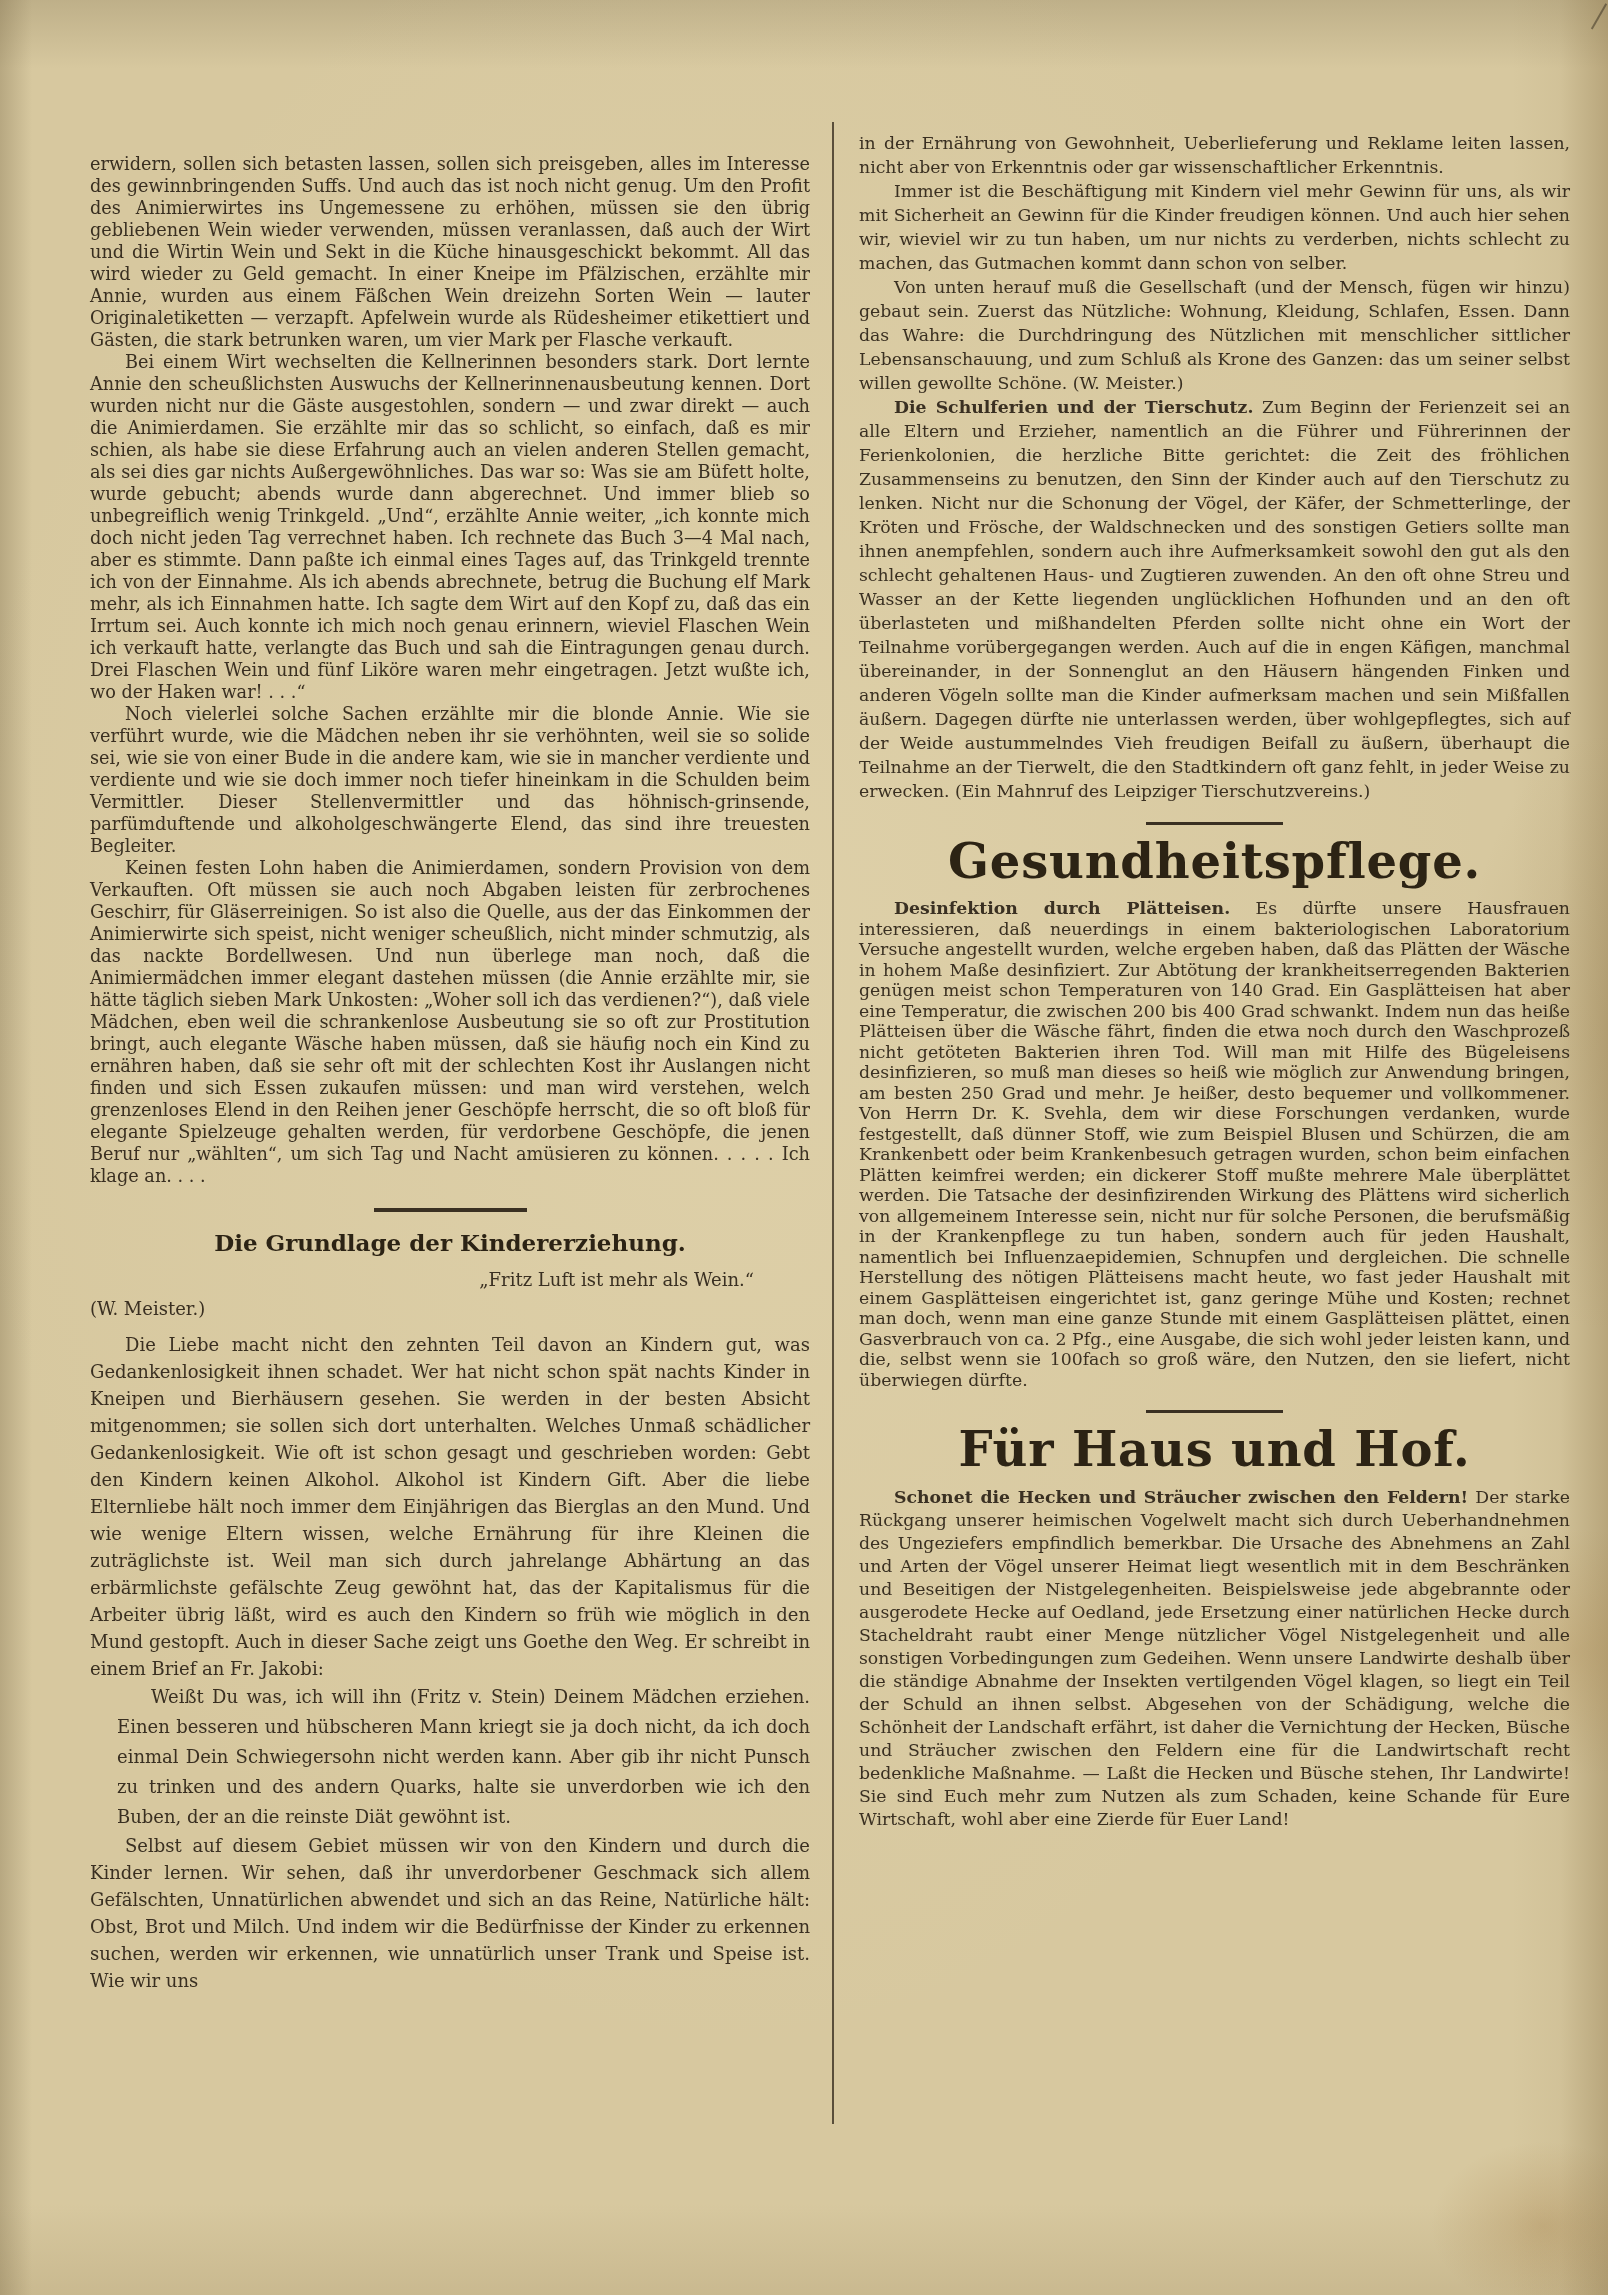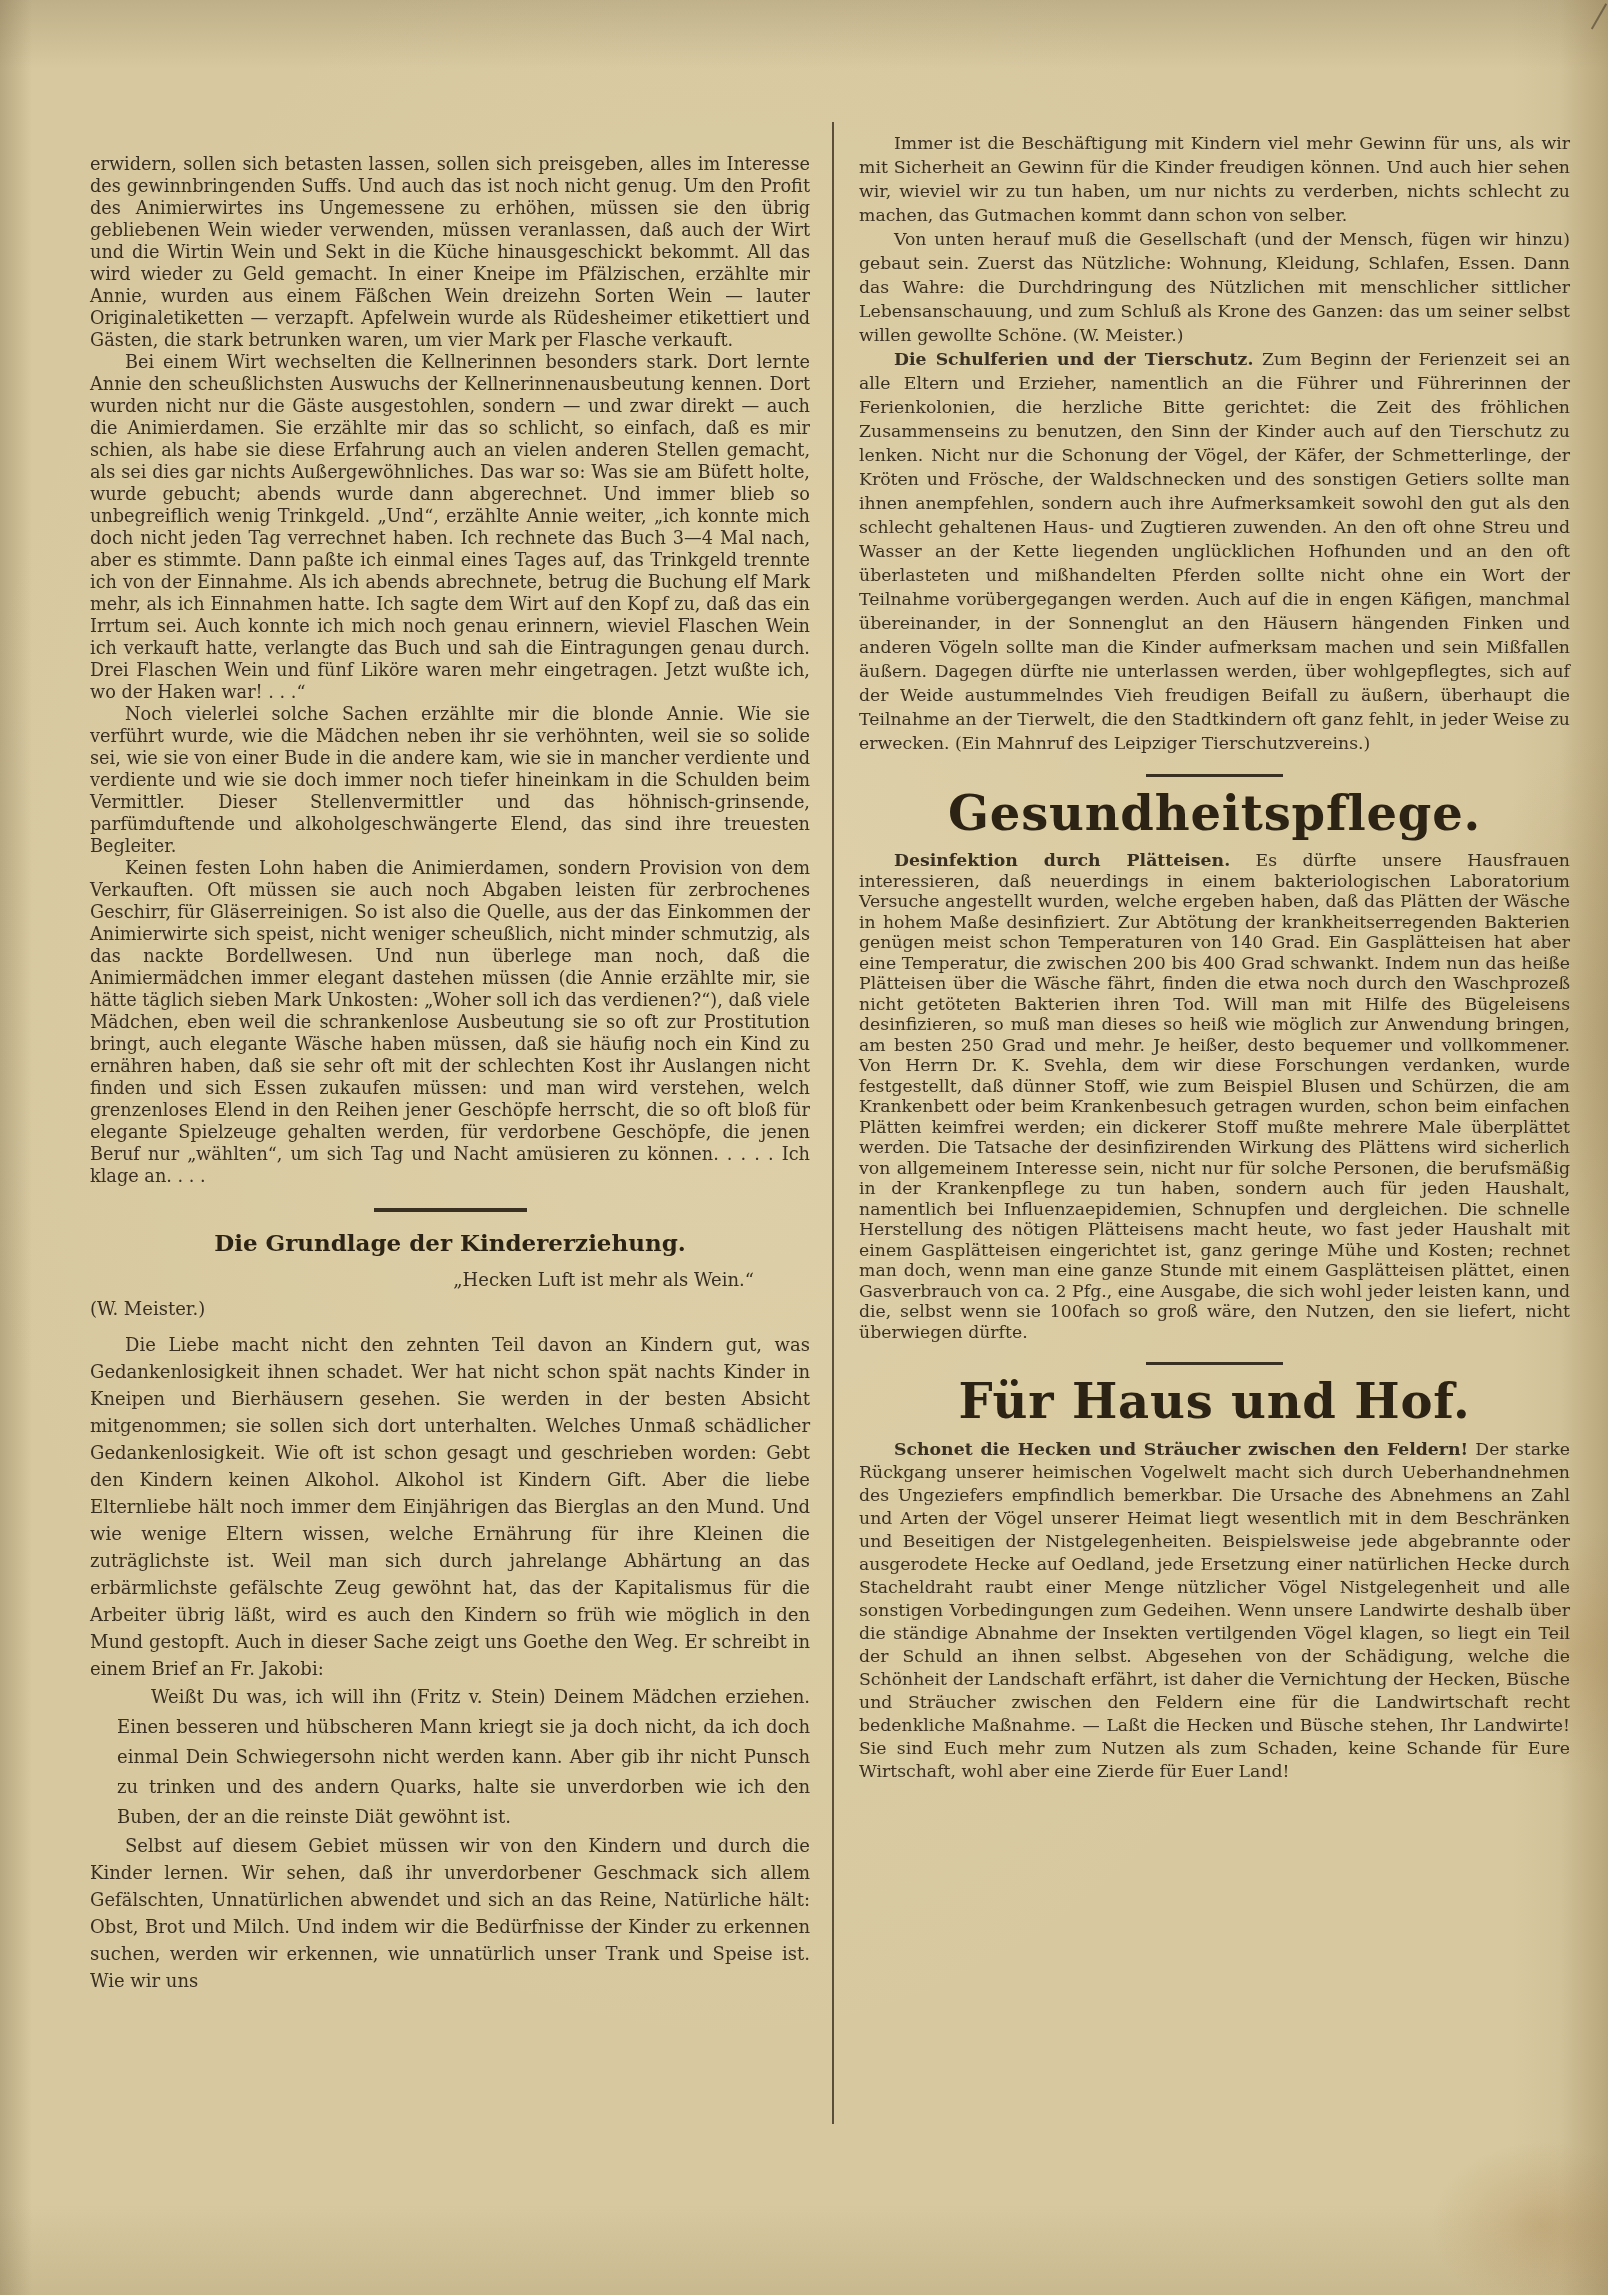--- a/index.html
+++ b/index.html
@@ -58,29 +58,30 @@
 
   <div class="col col-left">
     <p class="t1 noindent">erwidern, sollen sich betasten lassen, sollen sich preisgeben, alles im Interesse des gewinnbringenden Suffs. Und auch das ist noch nicht genug. Um den Profit des Animierwirtes ins Ungemessene zu erhöhen, müssen sie den übrig gebliebenen Wein wieder verwenden, müssen veranlassen, daß auch der Wirt und die Wirtin Wein und Sekt in die Küche hinausgeschickt bekommt. All das wird wieder zu Geld gemacht. In einer Kneipe im Pfälzischen, erzählte mir Annie, wurden aus einem Fäßchen Wein dreizehn Sorten Wein — lauter Originaletiketten — verzapft. Apfelwein wurde als Rüdesheimer etikettiert und Gästen, die stark betrunken waren, um vier Mark per Flasche verkauft.</p>
     <p class="t1">Bei einem Wirt wechselten die Kellnerinnen besonders stark. Dort lernte Annie den scheußlichsten Auswuchs der Kellnerinnenausbeutung kennen. Dort wurden nicht nur die Gäste ausgestohlen, sondern — und zwar direkt — auch die Animierdamen. Sie erzählte mir das so schlicht, so einfach, daß es mir schien, als habe sie diese Erfahrung auch an vielen anderen Stellen gemacht, als sei dies gar nichts Außergewöhnliches. Das war so: Was sie am Büfett holte, wurde gebucht; abends wurde dann abgerechnet. Und immer blieb so unbegreiflich wenig Trinkgeld. „Und“, erzählte Annie weiter, „ich konnte mich doch nicht jeden Tag verrechnet haben. Ich rechnete das Buch 3—4 Mal nach, aber es stimmte. Dann paßte ich einmal eines Tages auf, das Trinkgeld trennte ich von der Einnahme. Als ich abends abrechnete, betrug die Buchung elf Mark mehr, als ich Einnahmen hatte. Ich sagte dem Wirt auf den Kopf zu, daß das ein Irrtum sei. Auch konnte ich mich noch genau erinnern, wieviel Flaschen Wein ich verkauft hatte, verlangte das Buch und sah die Eintragungen genau durch. Drei Flaschen Wein und fünf Liköre waren mehr eingetragen. Jetzt wußte ich, wo der Haken war! . . .“</p>
     <p class="t1">Noch vielerlei solche Sachen erzählte mir die blonde Annie. Wie sie verführt wurde, wie die Mädchen neben ihr sie verhöhnten, weil sie so solide sei, wie sie von einer Bude in die andere kam, wie sie in mancher verdiente und verdiente und wie sie doch immer noch tiefer hineinkam in die Schulden beim Vermittler. Dieser Stellenvermittler und das höhnisch-grinsende, parfümduftende und alkoholgeschwängerte Elend, das sind ihre treuesten Begleiter.</p>
     <p class="t1">Keinen festen Lohn haben die Animierdamen, sondern Provision von dem Verkauften. Oft müssen sie auch noch Abgaben leisten für zerbrochenes Geschirr, für Gläserreinigen. So ist also die Quelle, aus der das Einkommen der Animierwirte sich speist, nicht weniger scheußlich, nicht minder schmutzig, als das nackte Bordellwesen. Und nun überlege man noch, daß die Animiermädchen immer elegant dastehen müssen (die Annie erzählte mir, sie hätte täglich sieben Mark Unkosten: „Woher soll ich das verdienen?“), daß viele Mädchen, eben weil die schrankenlose Ausbeutung sie so oft zur Prostitution bringt, auch elegante Wäsche haben müssen, daß sie häufig noch ein Kind zu ernähren haben, daß sie sehr oft mit der schlechten Kost ihr Auslangen nicht finden und sich Essen zukaufen müssen: und man wird verstehen, welch grenzenloses Elend in den Reihen jener Geschöpfe herrscht, die so oft bloß für elegante Spielzeuge gehalten werden, für verdorbene Geschöpfe, die jenen Beruf nur „wählten“, um sich Tag und Nacht amüsieren zu können. . . . . Ich klage an. . . .</p>
 
     <div class="rule"></div>
 
     <h2 class="art-title">Die Grundlage der Kindererziehung.</h2>
-    <p class="motto">„Hecken Luft ist mehr als Wein.“</p>
+    <p class="motto">„Fritz Luft ist mehr als Wein.“</p>
     <p class="motto-src">(W. Meister.)</p>
 
     <p class="t2">Die Liebe macht nicht den zehnten Teil davon an Kindern gut, was Gedankenlosigkeit ihnen schadet. Wer hat nicht schon spät nachts Kinder in Kneipen und Bierhäusern gesehen. Sie werden in der besten Absicht mitgenommen; sie sollen sich dort unterhalten. Welches Unmaß schädlicher Gedankenlosigkeit. Wie oft ist schon gesagt und geschrieben worden: Gebt den Kindern keinen Alkohol. Alkohol ist Kindern Gift. Aber die liebe Elternliebe hält noch immer dem Einjährigen das Bierglas an den Mund. Und wie wenige Eltern wissen, welche Ernährung für ihre Kleinen die zuträglichste ist. Weil man sich durch jahrelange Abhärtung an das erbärmlichste gefälschte Zeug gewöhnt hat, das der Kapitalismus für die Arbeiter übrig läßt, wird es auch den Kindern so früh wie möglich in den Mund gestopft. Auch in dieser Sache zeigt uns Goethe den Weg. Er schreibt in einem Brief an Fr. Jakobi:</p>
     <p class="t2 letter">Weißt Du was, ich will ihn (Fritz v. Stein) Deinem Mädchen erziehen. Einen besseren und hübscheren Mann kriegt sie ja doch nicht, da ich doch einmal Dein Schwiegersohn nicht werden kann. Aber gib ihr nicht Punsch zu trinken und des andern Quarks, halte sie unverdorben wie ich den Buben, der an die reinste Diät gewöhnt ist.</p>
     <p class="t2">Selbst auf diesem Gebiet müssen wir von den Kindern und durch die Kinder lernen. Wir sehen, daß ihr unverdorbener Geschmack sich allem Gefälschten, Unnatürlichen abwendet und sich an das Reine, Natürliche hält: Obst, Brot und Milch. Und indem wir die Bedürfnisse der Kinder zu erkennen suchen, werden wir erkennen, wie unnatürlich unser Trank und Speise ist. Wie wir uns</p>
   </div>
 
   <div class="col col-right">
+    <p class="t3 noindent">in der Ernährung von Gewohnheit, Ueberlieferung und Reklame leiten lassen, nicht aber von Erkenntnis oder gar wissenschaftlicher Erkenntnis.</p>
     <p class="t3">Immer ist die Beschäftigung mit Kindern viel mehr Gewinn für uns, als wir mit Sicherheit an Gewinn für die Kinder freudigen können. Und auch hier sehen wir, wieviel wir zu tun haben, um nur nichts zu verderben, nichts schlecht zu machen, das Gutmachen kommt dann schon von selber.</p>
     <p class="t3">Von unten herauf muß die Gesellschaft (und der Mensch, fügen wir hinzu) gebaut sein. Zuerst das Nützliche: Wohnung, Kleidung, Schlafen, Essen. Dann das Wahre: die Durchdringung des Nützlichen mit menschlicher sittlicher Lebensanschauung, und zum Schluß als Krone des Ganzen: das um seiner selbst willen gewollte Schöne. (W. Meister.)</p>
     <p class="t3"><span class="lead">Die Schulferien und der Tierschutz.</span> <span>Zum Beginn der Ferienzeit sei an alle Eltern und Erzieher, namentlich an die Führer und Führerinnen der Ferienkolonien, die herzliche Bitte gerichtet: die Zeit des fröhlichen Zusammenseins zu benutzen, den Sinn der Kinder auch auf den Tierschutz zu lenken. Nicht nur die Schonung der Vögel, der Käfer, der Schmetterlinge, der Kröten und Frösche, der Waldschnecken und des sonstigen Getiers sollte man ihnen anempfehlen, sondern auch ihre Aufmerksamkeit sowohl den gut als den schlecht gehaltenen Haus- und Zugtieren zuwenden. An den oft ohne Streu und Wasser an der Kette liegenden unglücklichen Hofhunden und an den oft überlasteten und mißhandelten Pferden sollte nicht ohne ein Wort der Teilnahme vorübergegangen werden. Auch auf die in engen Käfigen, manchmal übereinander, in der Sonnenglut an den Häusern hängenden Finken und anderen Vögeln sollte man die Kinder aufmerksam machen und sein Mißfallen äußern. Dagegen dürfte nie unterlassen werden, über wohlgepflegtes, sich auf der Weide austummelndes Vieh freudigen Beifall zu äußern, überhaupt die Teilnahme an der Tierwelt, die den Stadtkindern oft ganz fehlt, in jeder Weise zu erwecken. (Ein Mahnruf des Leipziger Tierschutzvereins.)</span></p>
 
     <div class="rule-sm"></div>
     <h1 class="sec-title-sm">Gesundheitspflege.</h1>
     <p class="t4"><span class="lead">Desinfektion durch Plätteisen.</span> <span>Es dürfte unsere Hausfrauen interessieren, daß neuerdings in einem bakteriologischen Laboratorium Versuche angestellt wurden, welche ergeben haben, daß das Plätten der Wäsche in hohem Maße desinfiziert. Zur Abtötung der krankheitserregenden Bakterien genügen meist schon Temperaturen von 140 Grad. Ein Gasplätteisen hat aber eine Temperatur, die zwischen 200 bis 400 Grad schwankt. Indem nun das heiße Plätteisen über die Wäsche fährt, finden die etwa noch durch den Waschprozeß nicht getöteten Bakterien ihren Tod. Will man mit Hilfe des Bügeleisens desinfizieren, so muß man dieses so heiß wie möglich zur Anwendung bringen, am besten 250 Grad und mehr. Je heißer, desto bequemer und vollkommener. Von Herrn Dr. K. Svehla, dem wir diese Forschungen verdanken, wurde festgestellt, daß dünner Stoff, wie zum Beispiel Blusen und Schürzen, die am Krankenbett oder beim Krankenbesuch getragen wurden, schon beim einfachen Plätten keimfrei werden; ein dickerer Stoff mußte mehrere Male überplättet werden. Die Tatsache der desinfizirenden Wirkung des Plättens wird sicherlich von allgemeinem Interesse sein, nicht nur für solche Personen, die berufsmäßig in der Krankenpflege zu tun haben, sondern auch für jeden Haushalt, namentlich bei Influenzaepidemien, Schnupfen und dergleichen. Die schnelle Herstellung des nötigen Plätteisens macht heute, wo fast jeder Haushalt mit einem Gasplätteisen eingerichtet ist, ganz geringe Mühe und Kosten; rechnet man doch, wenn man eine ganze Stunde mit einem Gasplätteisen plättet, einen Gasverbrauch von ca. 2 Pfg., eine Ausgabe, die sich wohl jeder leisten kann, und die, selbst wenn sie 100fach so groß wäre, den Nutzen, den sie liefert, nicht überwiegen dürfte.</span></p>
 
     <div class="rule-sm"></div>
     <h1 class="sec-title-sm">Für Haus und Hof.</h1>

